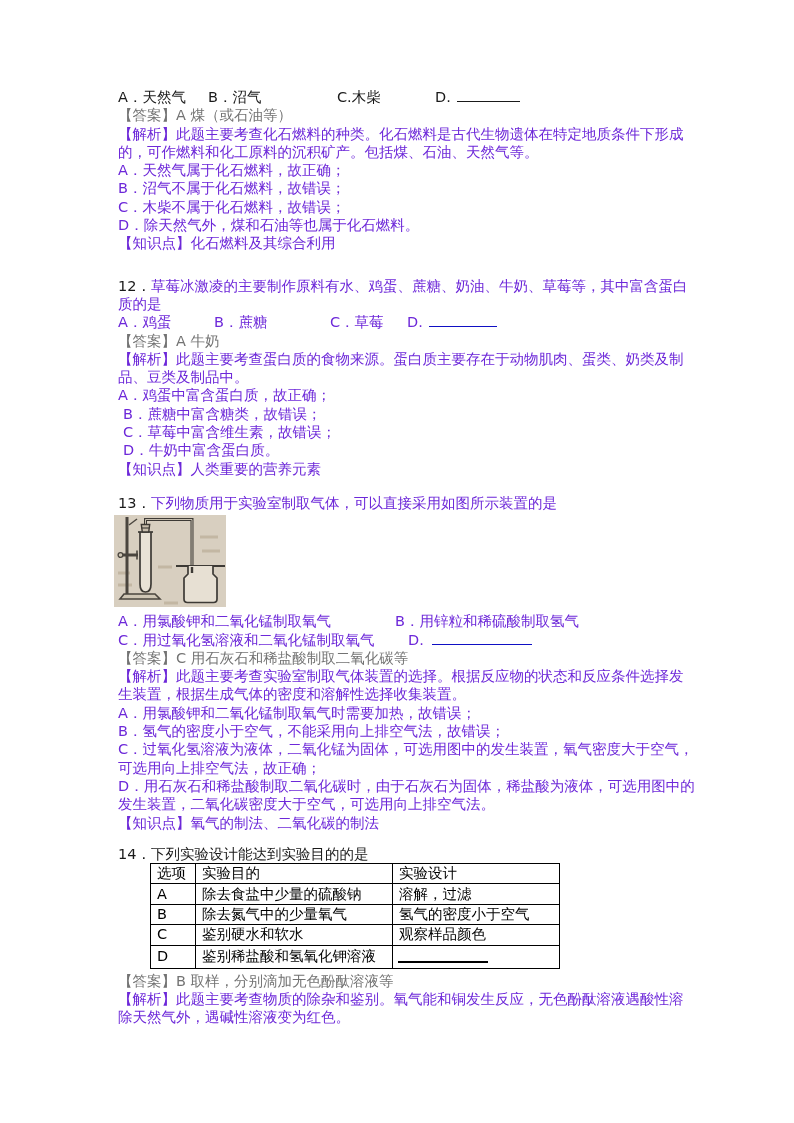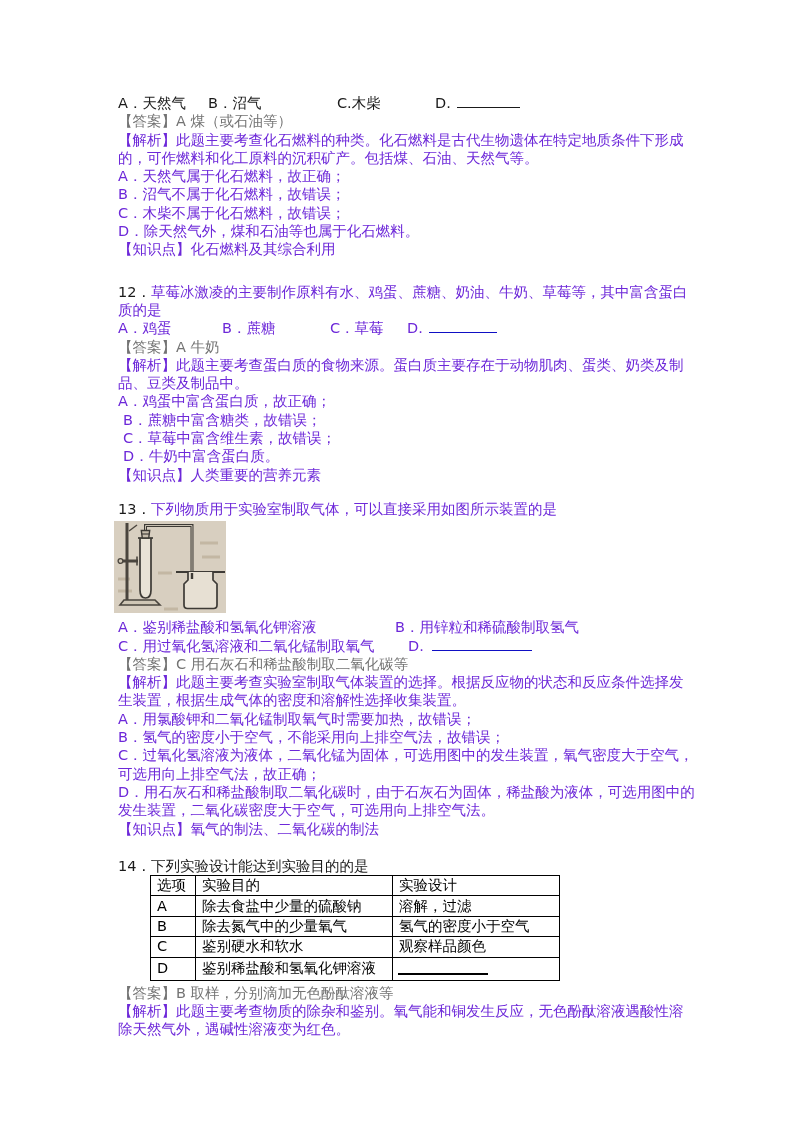--- a/index.html
+++ b/index.html
@@ -2,21 +2,21 @@
 <html><head>
 <meta charset="utf-8">
 <style>
   html,body{margin:0;padding:0;background:#ffffff;}
   #page{position:relative;width:794px;height:1123px;background:#ffffff;overflow:hidden;
         font-family:"DejaVu Sans","Liberation Sans",sans-serif;font-size:14.5px;color:#1a1a1a;}
   #content{position:absolute;left:118px;top:88px;width:566px;}
   .ln{height:18.3px;line-height:18.3px;white-space:nowrap;position:relative;}
   .blue{color:#6d28d9;}
   .red{color:#737373;}
-  .black{color:#1a1a1a;margin-top:6px;}
+  .black{color:#1a1a1a;}
   .gap1{height:24px;}
   .gap2{height:16px;}
   .gap3{height:13px;}
   .abs{position:absolute;top:0;}
   .blank{display:inline-block;height:13px;margin-left:6px;vertical-align:baseline;}
   .blank.bk{border-bottom:1.5px solid #1a1a1a;width:63px;}
   .blank.bl12{border-bottom:1.5px solid #0f0fc4;width:68px;}
   .blank.bl13{border-bottom:1.5px solid #0f0fc4;width:100px;margin-left:8px;}
   .pad4{padding-left:5px;}
   
@@ -62,21 +62,21 @@
 
     <div class="gap1"></div>
 
     <div class="sec">
       <div class="ln">
         <span class="black">12．</span><span class="blue">草莓冰激凌的主要制作原料有水、鸡蛋、蔗糖、奶油、牛奶、草莓等，其中富含蛋白</span>
       </div>
       <div class="ln blue">质的是</div>
       <div class="ln blue">
         <span>A．鸡蛋</span>
-        <span class="abs" style="left:104px">B．蔗糖</span>
+        <span class="abs" style="left:96px">B．蔗糖</span>
         <span class="abs" style="left:212px">C．草莓</span>
         <span class="abs" style="left:289px"><span>D.</span><span class="blank bl12"></span></span>
       </div>
       <div class="ln red">
         <span>【答案】</span><span>A  牛奶</span>
       </div>
       <div class="ln blue">
         <span>【解析】</span><span>此题主要考查蛋白质的食物来源。蛋白质主要存在于动物肌肉、蛋类、奶类及制</span>
       </div>
       <div class="ln blue">品、豆类及制品中。</div>
@@ -128,21 +128,21 @@
           <line x1="27.6" y1="13" x2="35.4" y2="13" stroke="#3d3a35" stroke-width="1.1"></line>
 
           <line x1="62" y1="51" x2="111" y2="51" stroke="#3d3a35" stroke-width="1.8"></line>
           <path d="M74,51 L74,59 L70,63 L70,84 Q70,87.5 73.5,87.5 L99.5,87.5 Q103,87.5 103,84 L103,63 L99,59 L99,51" stroke="#3d3a35" stroke-width="1.7" fill="#e7e0d3"></path>
 
           <line x1="78" y1="52" x2="78" y2="58" stroke="#3d3a35" stroke-width="2.4"></line>
         </svg>
       </div>
 
       <div class="ln blue">
-        <span>A．鉴别稀盐酸和氢氧化钾溶液</span>
+        <span>A．用氯酸钾和二氧化锰制取氧气</span>
         <span class="abs" style="left:277px">B．用锌粒和稀硫酸制取氢气</span>
       </div>
       <div class="ln blue">
         <span>C．用过氧化氢溶液和二氧化锰制取氧气</span>
         <span class="abs" style="left:290px"><span>D.</span><span class="blank bl13"></span></span>
       </div>
       <div class="ln red">
         <span>【答案】</span><span>C  用石灰石和稀盐酸制取二氧化碳等</span>
       </div>
       <div class="ln blue">

